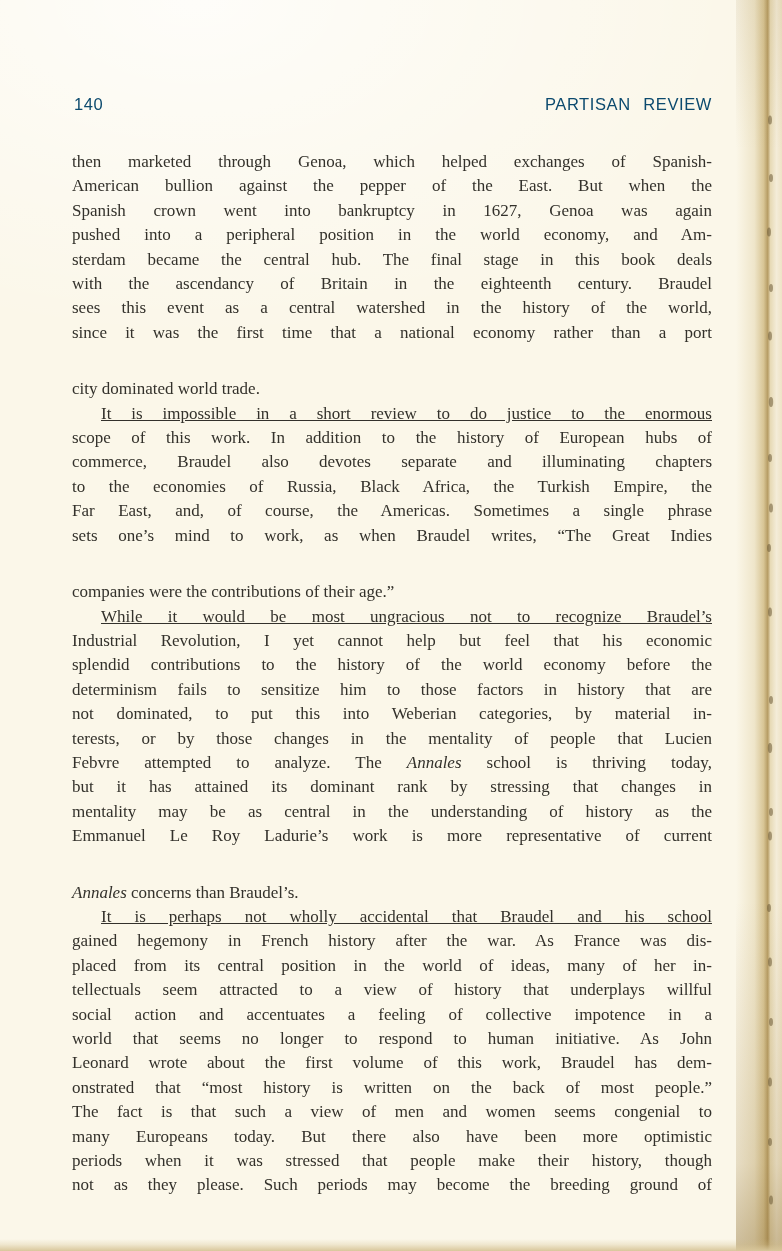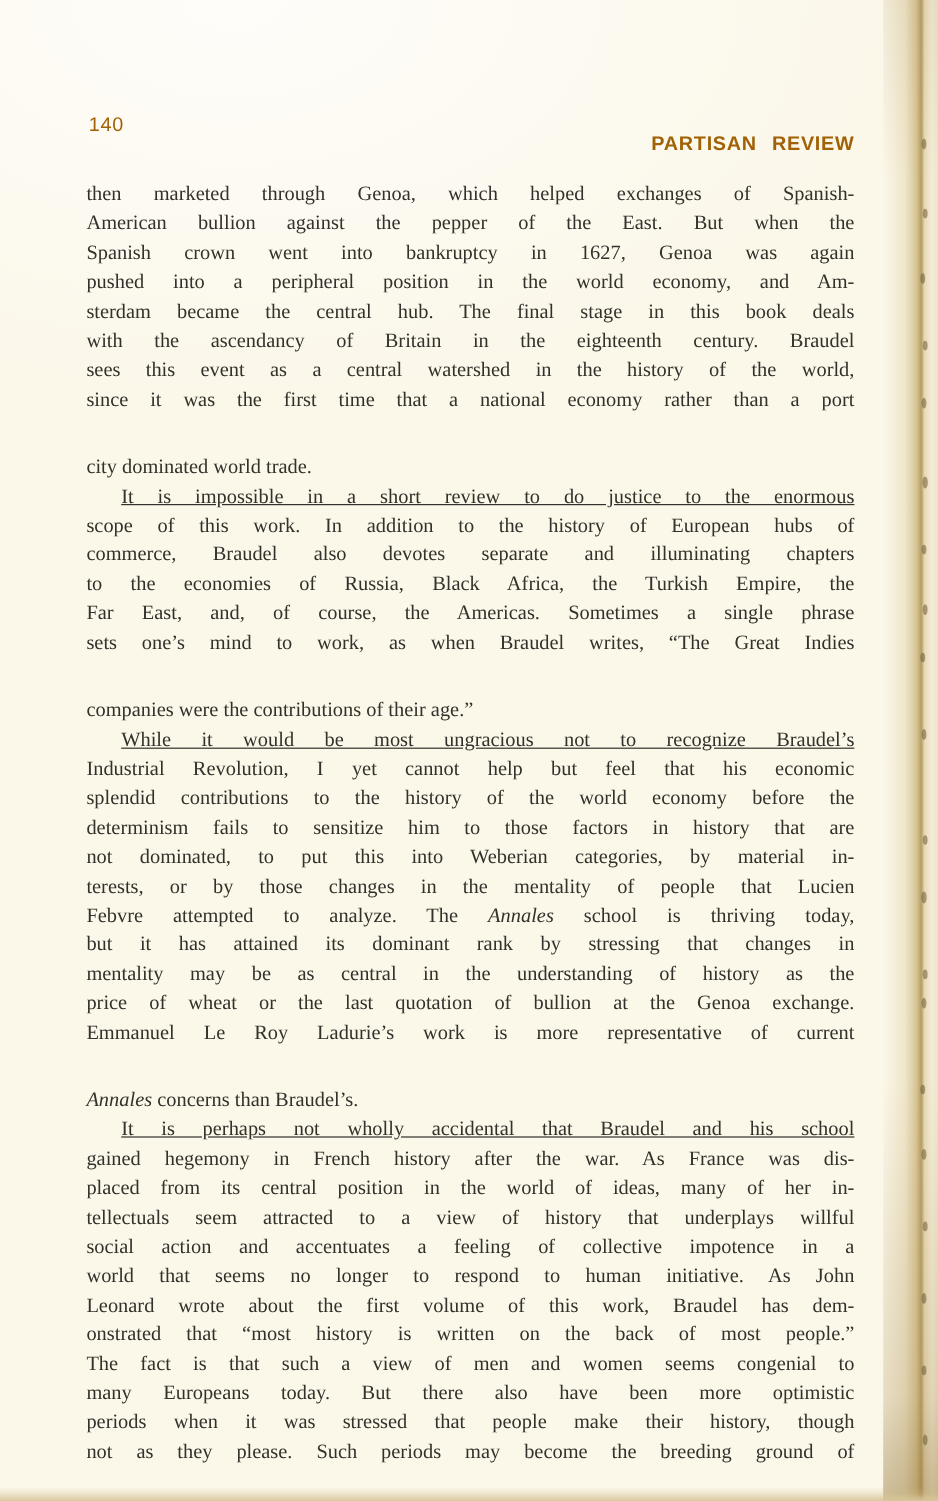--- a/index.html
+++ b/index.html
@@ -12,24 +12,24 @@
     color:var(--ink,#33312b);
   }
   
   .page::before{
     content:"";position:absolute;inset:0;pointer-events:none;
     background:radial-gradient(ellipse 120% 45% at 25% 0%,rgba(255,255,255,0.75),rgba(255,255,255,0) 60%);
   }
   .header{
     position:absolute;left:72px;top:95px;width:640px;height:22px;
     font-family:"Liberation Sans","DejaVu Sans",sans-serif;
-    font-size:16.5px;letter-spacing:0.6px;color:#a16207;
+    font-size:16.5px;letter-spacing:0.6px;color:#0c4a6e;
   }
   .pagenum{position:absolute;left:2px;top:0;}
-  .journal{position:absolute;right:0;top:0;word-spacing:0.45em;font-weight:700;margin-top:16px;}
+  .journal{position:absolute;right:0;top:0;word-spacing:0.45em;font-weight:400;}
   .body-text{
     position:absolute;left:72px;top:150px;width:640px;
     font-size:17px;line-height:24.4px;
   }
   .line{
     text-align:justify;
     text-align-last:justify;
     white-space:normal;
   }
   .line.no-stretch{text-align-last:left;margin-top:32px;}
@@ -94,21 +94,20 @@
       <div class="line no-stretch">companies were the contributions of their age.”</div>
       <div class="line indent">While it would be most ungracious not to recognize Braudel’s</div>
       <div class="line">Industrial Revolution, I yet cannot help but feel that his economic</div>
       <div class="line">splendid contributions to the history of the world economy before the</div>
       <div class="line">determinism fails to sensitize him to those factors in history that are</div>
       <div class="line">not dominated, to put this into Weberian categories, by material in-</div>
       <div class="line">terests, or by those changes in the mentality of people that Lucien</div>
       <div class="line">Febvre attempted to analyze. The <i>Annales</i> school is thriving today,</div>
       <div class="line">but it has attained its dominant rank by stressing that changes in</div>
       <div class="line">mentality may be as central in the understanding of history as the</div>
-      <div class="line">price of wheat or the last quotation of bullion at the Genoa exchange.</div>
       <div class="line">Emmanuel Le Roy Ladurie’s work is more representative of current</div>
       <div class="line no-stretch"><i>Annales</i> concerns than Braudel’s.</div>
       <div class="line indent">It is perhaps not wholly accidental that Braudel and his school</div>
       <div class="line">gained hegemony in French history after the war. As France was dis-</div>
       <div class="line">placed from its central position in the world of ideas, many of her in-</div>
       <div class="line">tellectuals seem attracted to a view of history that underplays willful</div>
       <div class="line">social action and accentuates a feeling of collective impotence in a</div>
       <div class="line">world that seems no longer to respond to human initiative. As John</div>
       <div class="line">Leonard wrote about the first volume of this work, Braudel has dem-</div>
       <div class="line">onstrated that “most history is written on the back of most people.”</div>

